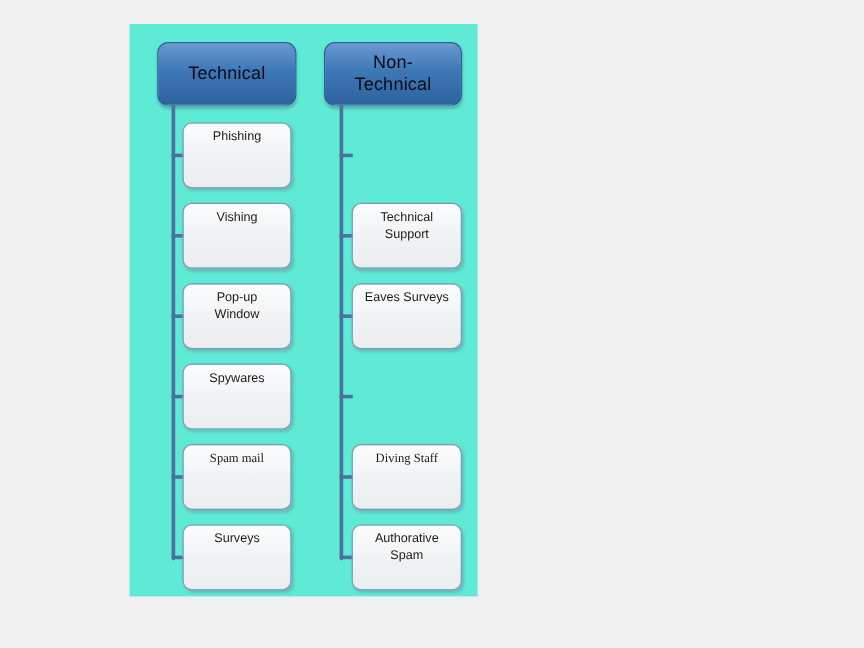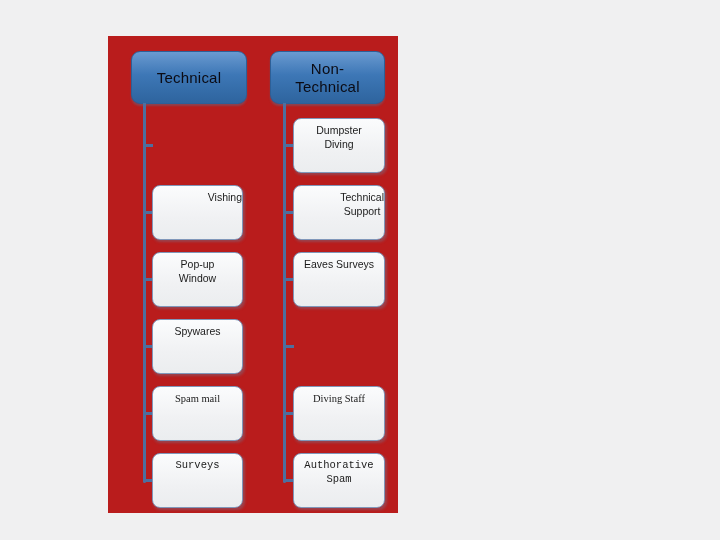--- a/index.html
+++ b/index.html
@@ -1,21 +1,21 @@
 <!DOCTYPE html>
 <html><head>
 <meta charset="utf-8">
 <style>
   * { margin:0; padding:0; box-sizing:border-box; }
   html,body { width:720px; height:540px; overflow:hidden; }
   body { background:#f0f0f1; font-family:"Liberation Sans", sans-serif; position:relative; }
 
   .slide {
-    position:absolute; left:108px; top:36px; width:290px; height:477px;
-    background:#b91c1c;
+    position:absolute; left:108px; top:20px; width:290px; height:477px;
+    background:#5eead4;
   }
 
   .column { position:absolute; top:15px; height:450px; }
   .col-left  { left:23px;  width:130px; }
   .col-right { left:162px; width:130px; }
 
   .header-box {
     position:absolute; top:0; height:53px;
     border-radius:9px;
     background:linear-gradient(to bottom, #6a9ad0 0%, #3d77b6 45%, #2e649e 100%);
@@ -48,25 +48,25 @@
     display:flex; justify-content:center;
     padding-top:5px;
     color:#1a1a1a; font-size:10.5px; line-height:1.3;
     text-align:center; white-space:pre-line;
   }
   .col-left  .child-box { left:21px; width:91px; }
   .col-right .child-box { left:23px; width:92px; }
 
   
   .r0 .child-box, .child-box.r0 { top:67px; }
-  .r1 .child-box, .child-box.r1 { top:134px;justify-content:flex-end; }
+  .r1 .child-box, .child-box.r1 { top:134px; }
   .r2 .child-box, .child-box.r2 { top:201px; }
   .r3 .child-box, .child-box.r3 { top:268px;text-align:right; }
   .r4 .child-box, .child-box.r4 { top:335px;font-family:Liberation Serif, serif; }
-  .r5 .child-box, .child-box.r5 { top:402px;font-family:Liberation Mono, monospace; }
+  .r5 .child-box, .child-box.r5 { top:402px; }
   .stub.s0 { top:93px; }
   .stub.s1 { top:160px; }
   .stub.s2 { top:227px; }
   .stub.s3 { top:294px; }
   .stub.s4 { top:361px; }
   .stub.s5 { top:428px; }
 </style>
 </head>
 <body>
 
@@ -77,20 +77,23 @@
       <span>Technical</span>
     </div>
     <div class="vline"></div>
     <div class="stub s0"></div>
     <div class="stub s1"></div>
     <div class="stub s2"></div>
     <div class="stub s3"></div>
     <div class="stub s4"></div>
     <div class="stub s5"></div>
 
+    <div class="child-box r0">
+      <span>Phishing</span>
+    </div>
     <div class="child-box r1">
       <span>Vishing</span>
     </div>
     <div class="child-box r2">
       <span>Pop-up
 Window</span>
     </div>
     <div class="child-box r3">
       <span>Spywares</span>
     </div>
@@ -108,24 +111,20 @@
 Technical</span>
     </div>
     <div class="vline"></div>
     <div class="stub s0"></div>
     <div class="stub s1"></div>
     <div class="stub s2"></div>
     <div class="stub s3"></div>
     <div class="stub s4"></div>
     <div class="stub s5"></div>
 
-    <div class="child-box r0">
-      <span>Dumpster
-Diving</span>
-    </div>
     <div class="child-box r1">
       <span>Technical
 Support</span>
     </div>
     <div class="child-box r2">
       <span>Eaves Surveys</span>
     </div>
     <div class="child-box r4">
       <span>Diving Staff</span>
     </div>

